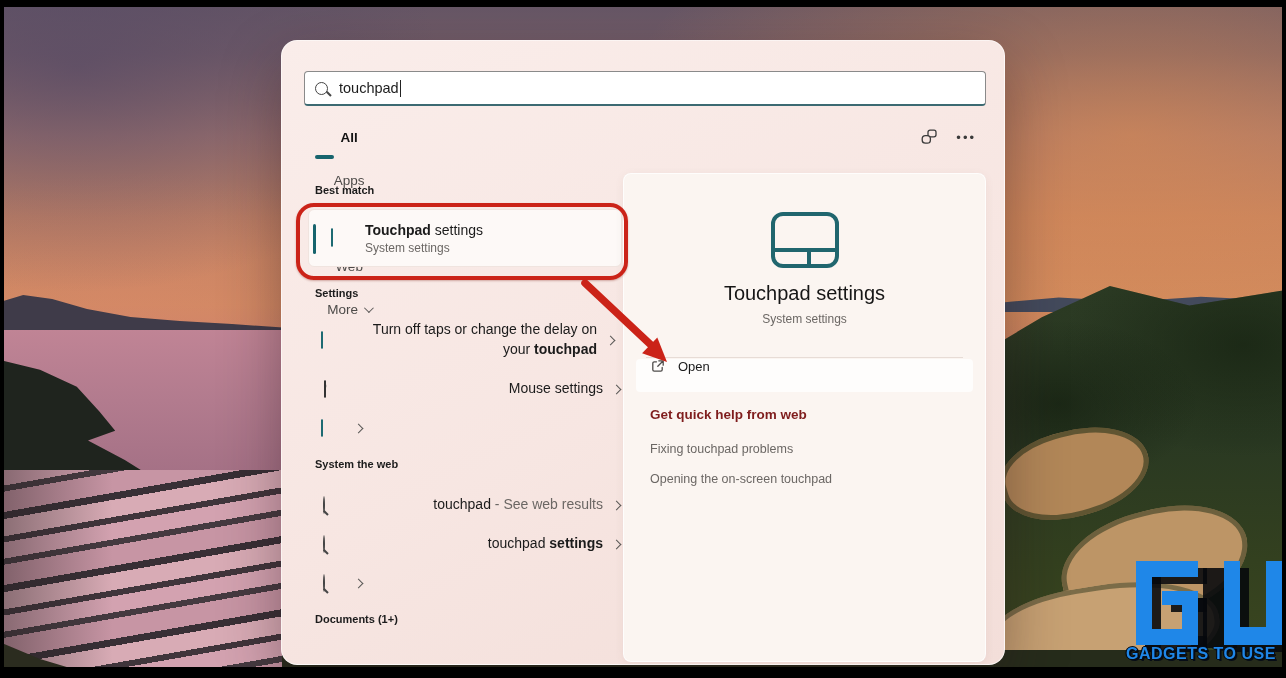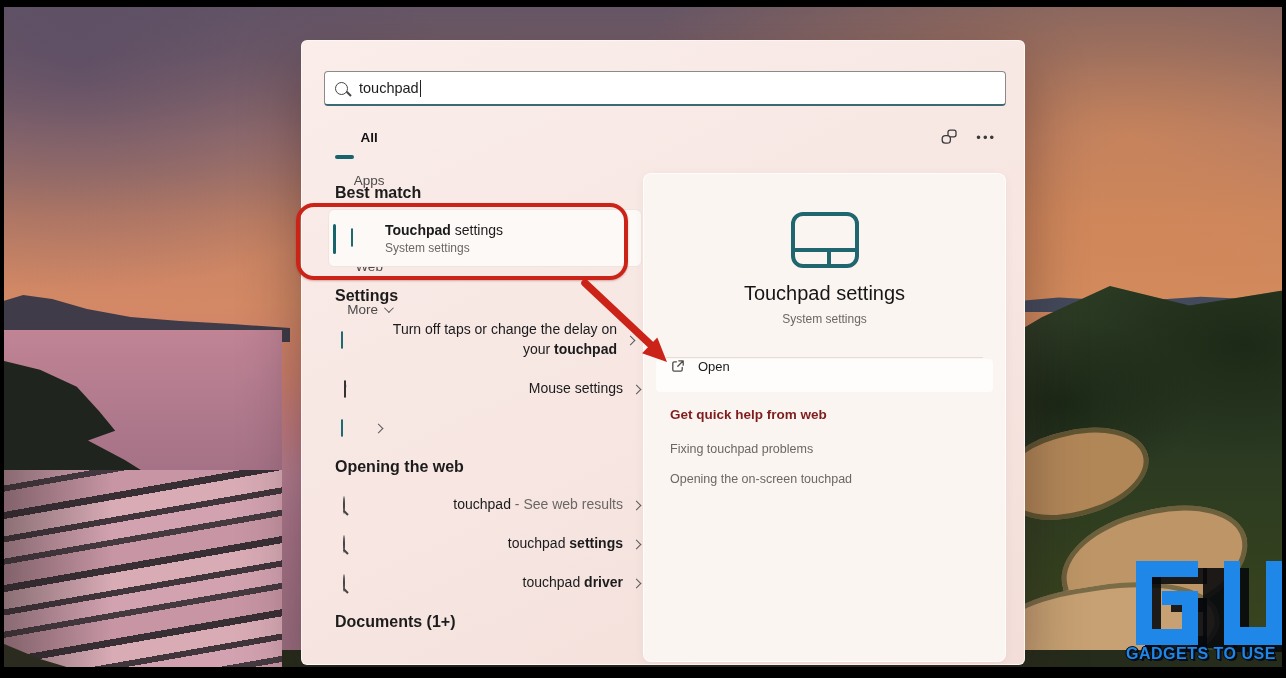--- a/index.html
+++ b/index.html
@@ -52,23 +52,23 @@
   .paddy-3 { left:990px; top:585px; width:230px; height:95px; background:#c7a173;
     border-radius:40% 50% 45% 50%; transform: rotate(-9deg); box-shadow: inset 0 0 0 5px rgba(30,44,20,.45); }
   .bottom-strip { position:absolute; left:282px; right:0; top:650px; height:20px; z-index:3; background:#262c1b; }
 
   
   .frame { position:absolute; inset:0; z-index:60; pointer-events:none;
     border-top:7px solid #000; border-left:4px solid #000; border-right:4px solid #000; border-bottom:11px solid #000; }
 
   
   .window { position:absolute; left:281px; top:40px; width:724px; height:625px; z-index:10;
-    border-radius:6px; border:1px solid rgba(255,255,255,.65);
+    border-radius:16px; border:1px solid rgba(255,255,255,.65);
     background: linear-gradient(155deg, #faedea 0%, #f7e6e2 55%, #f3ded9 100%);
-    box-shadow: 0 24px 60px rgba(40,20,25,.4); margin-left: 20px; }
+    box-shadow: 0 24px 60px rgba(40,20,25,.4); }
 
   .search-box { position:absolute; left:22px; top:30px; width:682px; height:35px;
     background:#fff; border:1px solid #8a8a8a; border-bottom:2px solid #3c6a72; border-radius:4px;
     display:flex; align-items:center; padding:0 10px; }
   .mag { width:13px; height:13px; border:1.6px solid #454545; border-radius:50%; position:relative; flex:0 0 auto; }
   .mag::after { content:""; position:absolute; width:6px; height:1.6px; background:#454545;
     transform: rotate(45deg); right:-5px; bottom:-1px; }
   .search-text { margin-left:11px; font-size:14.5px; color:#1b1b1b; }
   .caret { display:inline-block; width:1.3px; height:17px; background:#222; vertical-align:-3px; margin-left:1px; }
 
@@ -77,21 +77,21 @@
   .tab { cursor:default; }
   .tab.active { color:#131313; font-weight:600; }
   .tab-more { display:flex; align-items:center; gap:6px; }
   .chev-d { width:7px; height:7px; border-right:1.5px solid #5f5d5b; border-bottom:1.5px solid #5f5d5b;
     transform: rotate(45deg) translateY(-2px); }
   .tab-underline { position:absolute; left:33px; top:114px; width:19px; height:3.5px;
     background:#17646d; border-radius:2px; }
   .top-icons { position:absolute; right:28px; top:88px; display:flex; gap:18px; align-items:center; color:#3a3a3a; }
   .ellipsis { font-size:13px; letter-spacing:2px; color:#3a3a3a; line-height:1; }
 
-  .sec-label { position:absolute; left:33px; font-size:16px; font-weight:700; color:#1c1c1c; }
+  .sec-label { position:absolute; left:33px; font-size:11px; font-weight:700; color:#1c1c1c; }
 
   
   .best-row { position:absolute; left:26px; top:168px; width:314px; height:58px;
     background:#fdf9f7; border:1px solid #f0e4df; border-radius:6px;
     display:flex; align-items:center; padding-left:22px; }
   .accent-bar { position:absolute; left:4px; top:14px; width:3px; height:30px; background:#17646d; border-radius:2px; }
   .row-icon-wrap { width:34px; flex:0 0 auto; }
   .row-title { font-size:14px; color:#1b1b1b; }
   .row-sub { font-size:12px; color:#6b6764; margin-top:3px; }
   b, .bold { font-weight:700; }
@@ -210,37 +210,36 @@
     <span class="row-icon-wrap"><span class="mouse-icon"></span></span>
     <span class="txt"><span>Mouse settings</span><b></b><span></span></span>
     <span class="chev-r"></span>
   </div>
 
   <div class="item-row" style="top:369px; height:36px">
     <span class="row-icon-wrap"><span class="tp-icon"></span></span>
     <span class="chev-r"></span>
   </div>
 
-  <div class="sec-label" style="top:417px">Opening the web</div>
+  <div class="sec-label" style="top:417px">System the web</div>
 
   <div class="item-row" style="top:446px; height:36px">
     <span class="row-icon-wrap"><span class="mag-grey"></span></span>
     <span class="txt"><span>touchpad</span><b></b><span class="grey"> - See web results</span></span>
     <span class="chev-r"></span>
   </div>
 
   <div class="item-row" style="top:485px; height:36px">
     <span class="row-icon-wrap"><span class="mag-grey"></span></span>
     <span class="txt"><span>touchpad </span><b>settings</b><span class="grey"></span></span>
     <span class="chev-r"></span>
   </div>
 
   <div class="item-row" style="top:524px; height:36px">
     <span class="row-icon-wrap"><span class="mag-grey"></span></span>
-    <span class="txt"><span>touchpad </span><b>driver</b><span class="grey"></span></span>
     <span class="chev-r"></span>
   </div>
 
   <div class="sec-label" style="top:572px">Documents (1+)</div>
 
   <div class="preview">
     <div class="tp-big"></div>
     <div class="pv-title">Touchpad settings</div>
     <div class="pv-sub">System settings</div>
     <div class="pv-divider"></div>

